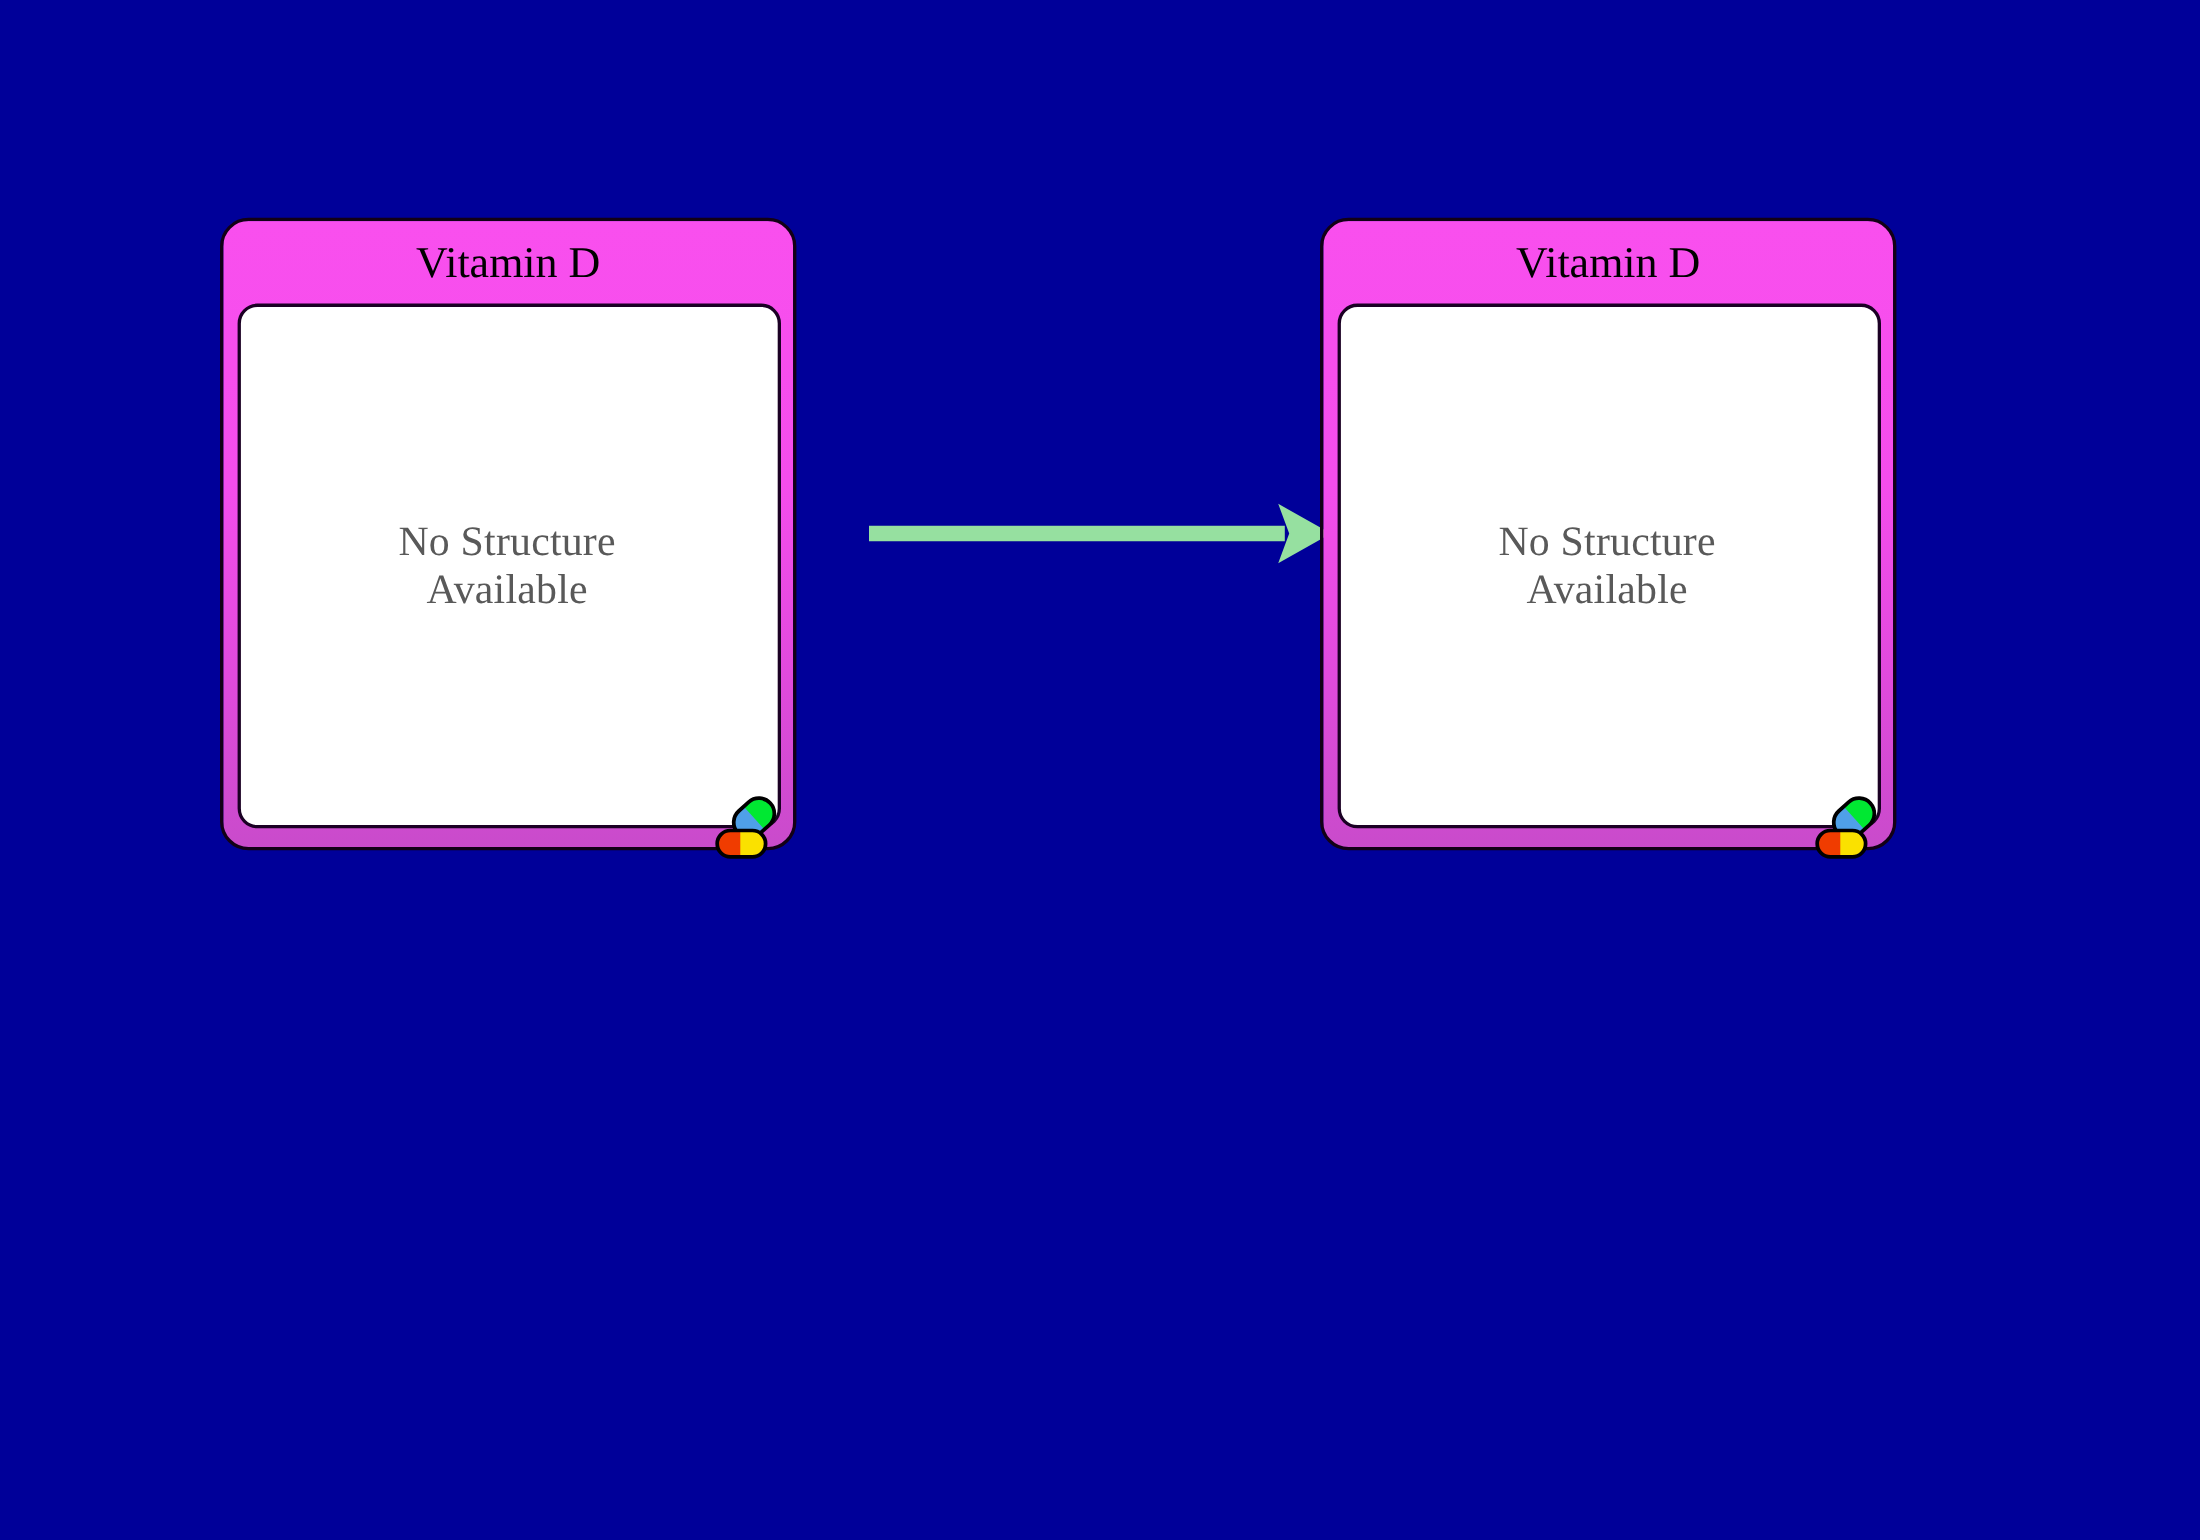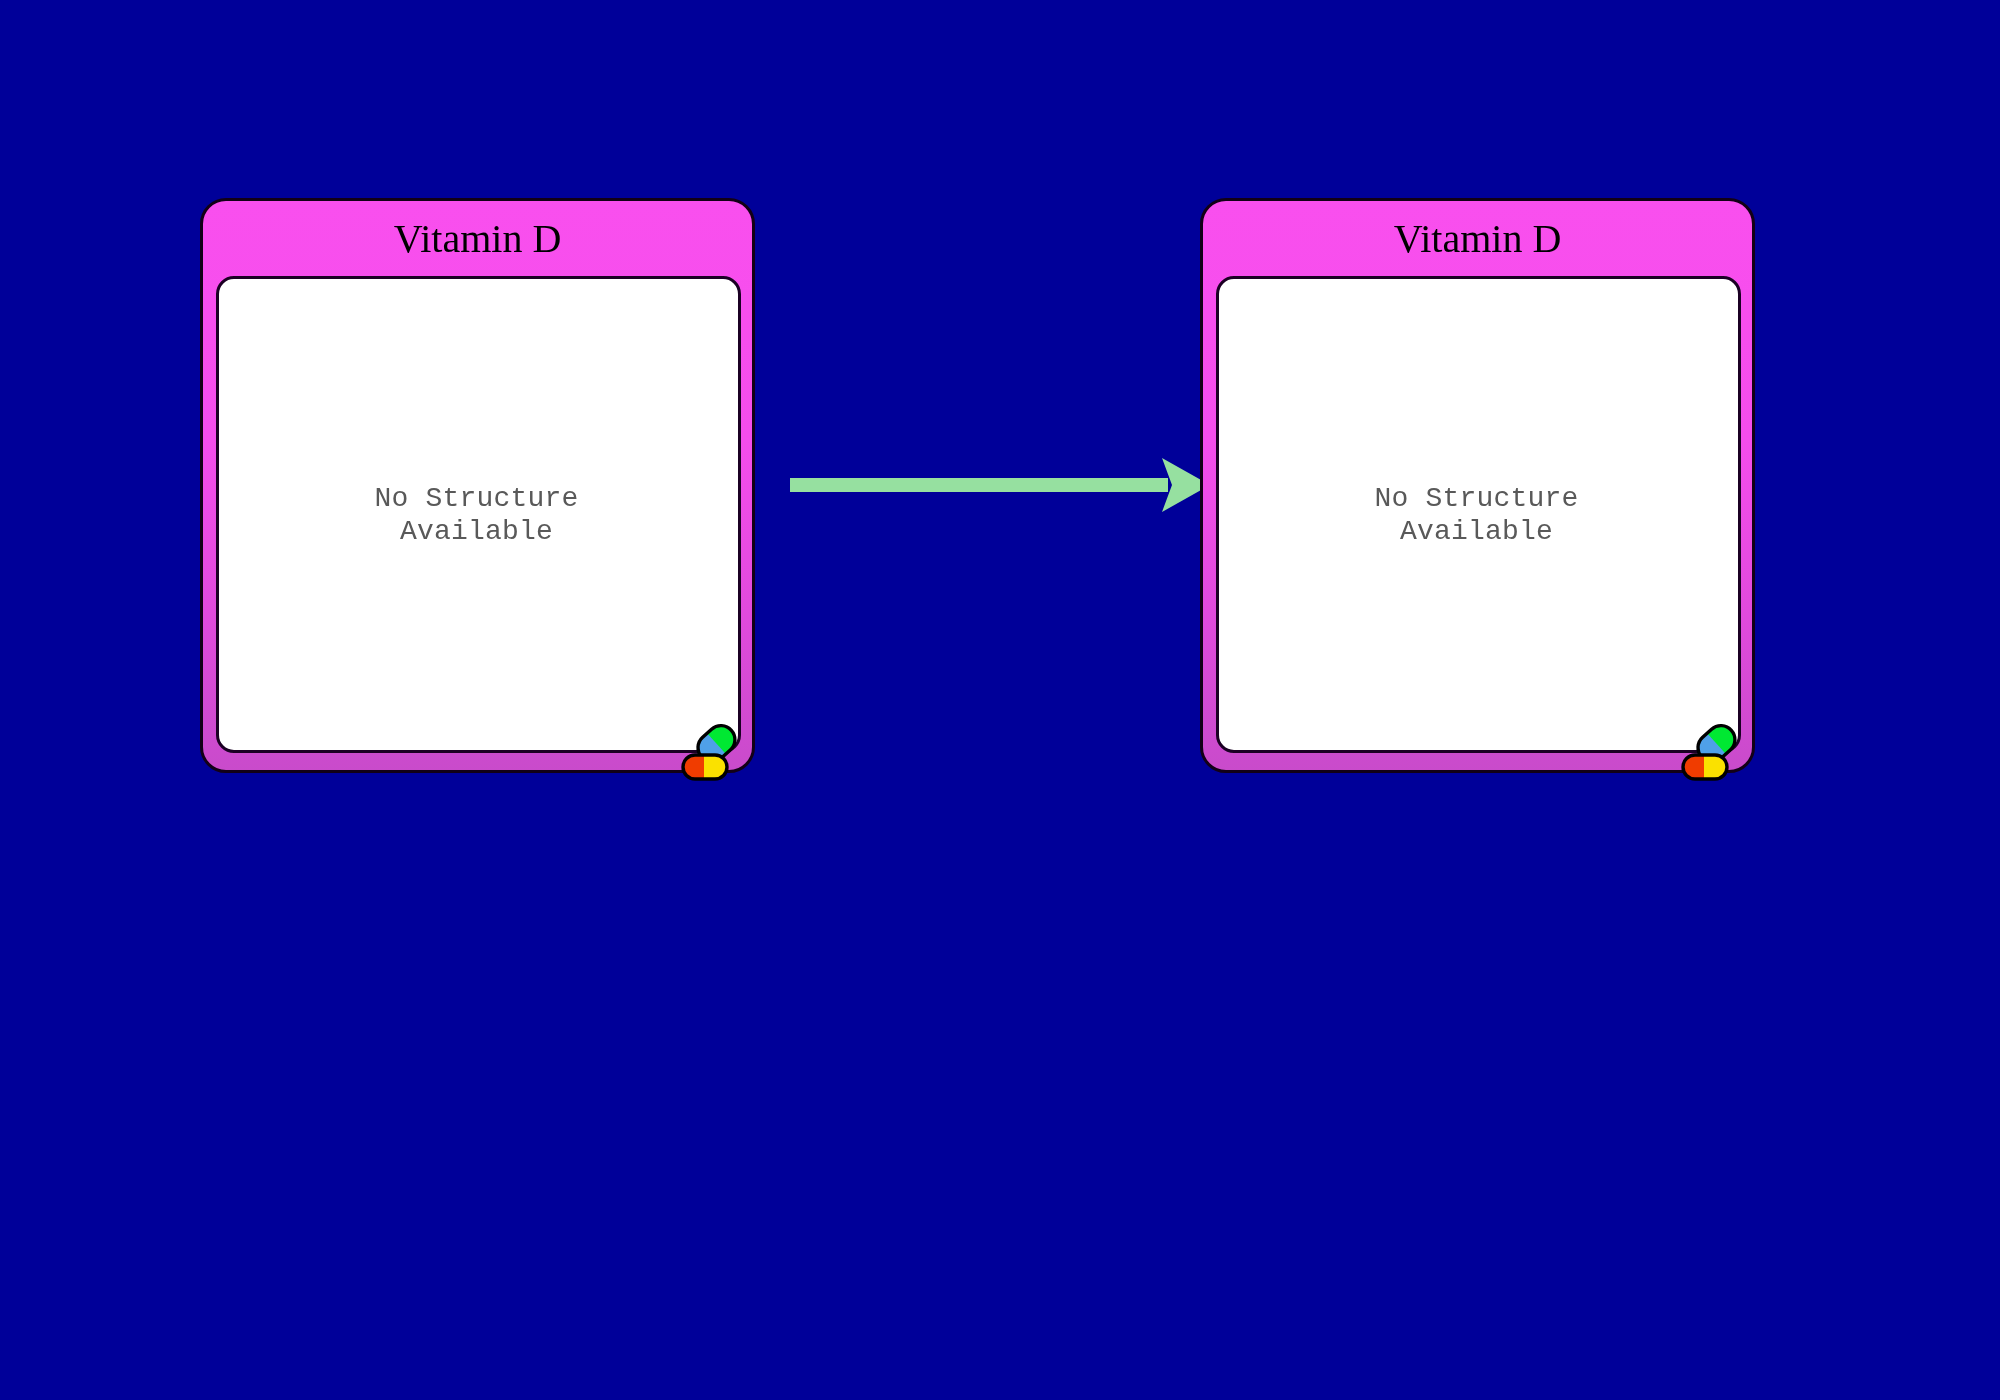--- a/index.html
+++ b/index.html
@@ -20,21 +20,20 @@
     height: 1400px;
     background: #000099;
   }
 
   
   .node {
     position: absolute;
     width: 524px;
     height: 575px;
     top: 198px;
-    padding-left: 31px;
   }
   .node-frame {
     position: absolute;
     inset: 0;
     border-radius: 26px;
     background: linear-gradient(to bottom, #F94FEE 0%, #F44DEC 42%, #E14ADD 72%, #C94BCB 100%);
     border: 3px solid #120016;
     box-sizing: border-box;
   }
   .node-title {
@@ -63,22 +62,22 @@
     box-sizing: border-box;
     overflow: hidden;
   }
   .no-structure {
     position: absolute;
     left: 0;
     right: 4px;
     top: 50%;
     transform: translateY(-50%);
     text-align: center;
-    font-family: Liberation Mono, monospace;
-    font-size: 28px;
+    font-family: Liberation Serif, serif;
+    font-size: 38px;
     line-height: 1.18;
     color: #595959;
     letter-spacing: 0.2px;
   }
 
   
   .pill-badge {
     position: absolute;
     right: 6px;
     bottom: -8px;

